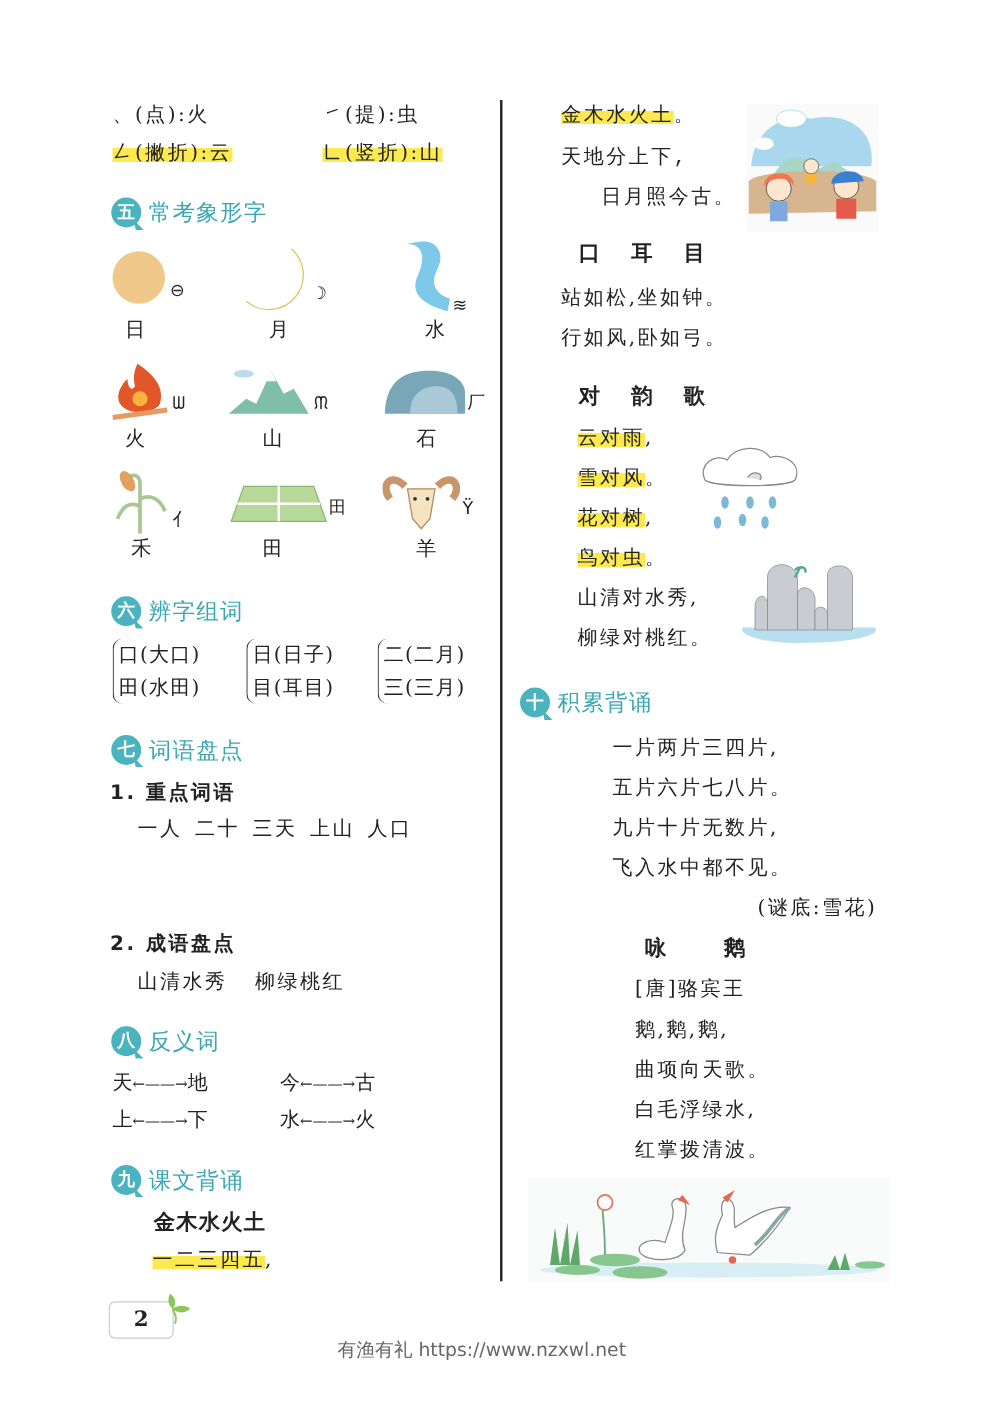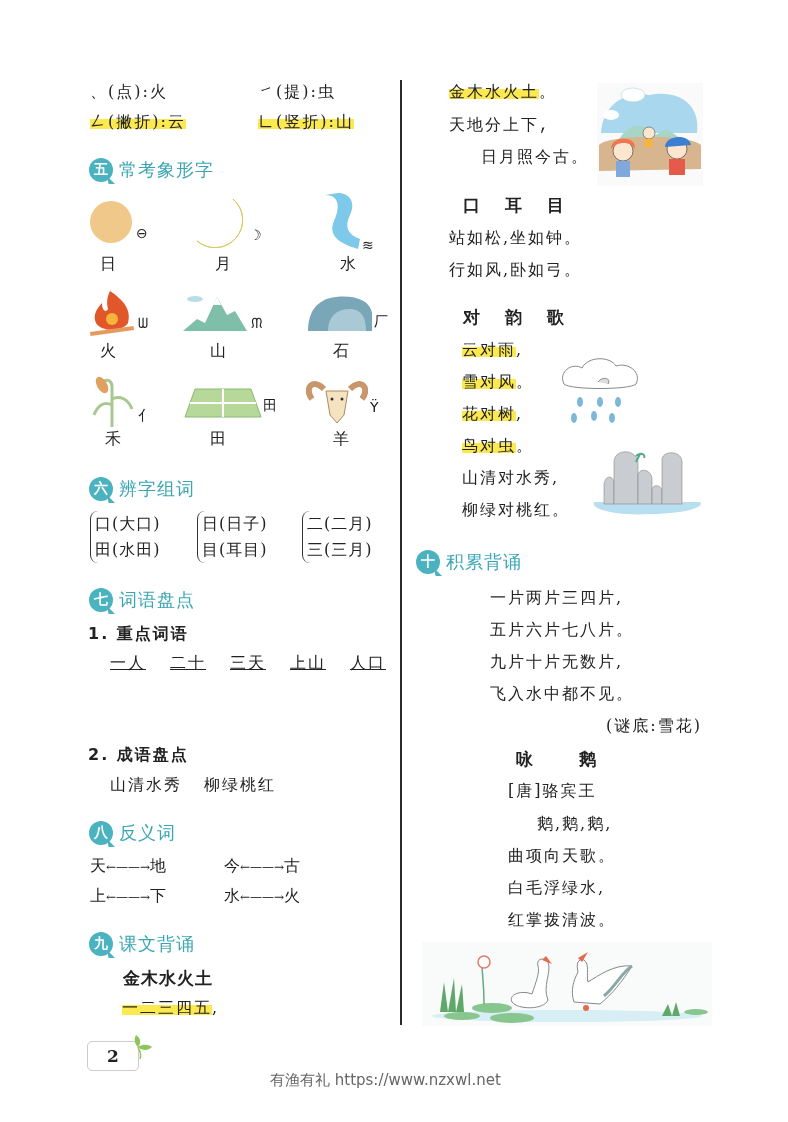--- a/index.html
+++ b/index.html
@@ -164,21 +164,21 @@
       <div>三(三月)</div>
   </div>
 </div>
 
 <div class="abs sec" style="left:89px; top:588px;">
   <span class="badge">七</span>
   <span class="sec-title">词语盘点</span>
 </div>
 <div class="abs txt bold-sans" style="left:88px; top:624px; font-size:16px;">1. 重点词语</div>
 <div class="abs" style="left:110px; top:653px; width:280px;">
-  <div style="display:flex; gap:24px; height:31px;text-decoration:underline;" class="txt">
+  <div style="display:flex; gap:10px; height:31px;" class="txt">
     <span>一人</span>
       <span>二十</span>
       <span>三天</span>
       <span>上山</span>
       <span>人口</span>
   </div>
 </div>
 <div class="abs txt bold-sans" style="left:88px; top:745px; font-size:16px;">2. 成语盘点</div>
 <div class="abs txt" style="left:110px; top:775px; display:flex; gap:22px;">
   <span>山清水秀</span>
@@ -229,21 +229,21 @@
   <circle cx="26" cy="68" r="10" fill="#fde6d0" stroke="#333" stroke-width="0.6"></circle>
   <path d="M14 66 C14 52 40 52 38 66 C34 58 20 58 14 66 Z" fill="#f07650"></path>
   <rect x="19" y="78" width="14" height="16" fill="#7fa9dc"></rect>
   <circle cx="80" cy="66" r="10" fill="#fde6d0" stroke="#333" stroke-width="0.6"></circle>
   <path d="M68 64 C68 52 92 50 94 62 Z" fill="#3a7fd0"></path>
   <rect x="72" y="76" width="16" height="16" fill="#e55a4a"></rect>
   <circle cx="52" cy="50" r="6" fill="#fde6d0" stroke="#333" stroke-width="0.5"></circle>
   <rect x="48" y="56" width="8" height="8" fill="#f6b43a"></rect>
 </svg>
 
-<div class="abs txt bold-sans" style="left:463px; top:195px; font-size:17px; letter-spacing:4px;">口　耳　目</div>
+<div class="abs txt bold-sans" style="left:463px; top:195px; font-size:17px; letter-spacing:4px;font-family:Liberation Mono, monospace;">口　耳　目</div>
 <div class="abs txt" style="left:449px; top:228px;">站如松,坐如钟。</div>
 <div class="abs txt" style="left:449px; top:260px;">行如风,卧如弓。</div>
 
 <div class="abs txt bold-sans" style="left:463px; top:307px; font-size:17px; letter-spacing:4px;">对　韵　歌</div>
 <div class="abs txt" style="left:462px; top:340px;"><span class="hl">云对雨</span><span>,</span></div>
 <div class="abs txt" style="left:462px; top:372px;"><span class="hl">雪对风</span><span>。</span></div>
 <div class="abs txt" style="left:462px; top:404px;"><span class="hl">花对树</span><span>,</span></div>
 <div class="abs txt" style="left:462px; top:436px;"><span class="hl">鸟对虫</span><span>。</span></div>
 <div class="abs txt" style="left:462px; top:468px;">山清对水秀,</div>
 <div class="abs txt" style="left:462px; top:500px;">柳绿对桃红。</div>
@@ -276,21 +276,21 @@
   <span class="sec-title">积累背诵</span>
 </div>
 <div class="abs txt" style="left:490px; top:588px;">一片两片三四片,</div>
 <div class="abs txt" style="left:490px; top:620px;">五片六片七八片。</div>
 <div class="abs txt" style="left:490px; top:652px;">九片十片无数片,</div>
 <div class="abs txt" style="left:490px; top:684px;">飞入水中都不见。</div>
 <div class="abs txt" style="left:606px; top:716px;">(谜底:雪花)</div>
 
 <div class="abs txt bold-sans" style="left:516px; top:749px; font-size:17px; letter-spacing:4px;">咏　　鹅</div>
 <div class="abs txt" style="left:508px; top:781px;">[唐]骆宾王</div>
-<div class="abs txt" style="left:508px; top:814px;margin-left:29px;">鹅,鹅,鹅,</div>
+<div class="abs txt" style="left:508px; top:814px;">鹅,鹅,鹅,</div>
 <div class="abs txt" style="left:508px; top:846px;">曲项向天歌。</div>
 <div class="abs txt" style="left:508px; top:878px;">白毛浮绿水,</div>
 <div class="abs txt" style="left:508px; top:910px;">红掌拨清波。</div>
 
 <svg class="abs" style="left:422px; top:942px;" width="290" height="84" viewBox="0 0 290 84">
   <rect x="0" y="0" width="290" height="84" fill="#f9fafa"></rect>
   <ellipse cx="145" cy="74" rx="135" ry="6" fill="#d6eef4"></ellipse>
   <g fill="#5ea86a">
     <path d="M18 70 L22 40 L26 70 Z"></path>
       <path d="M26 70 L32 36 L34 70 Z"></path>

